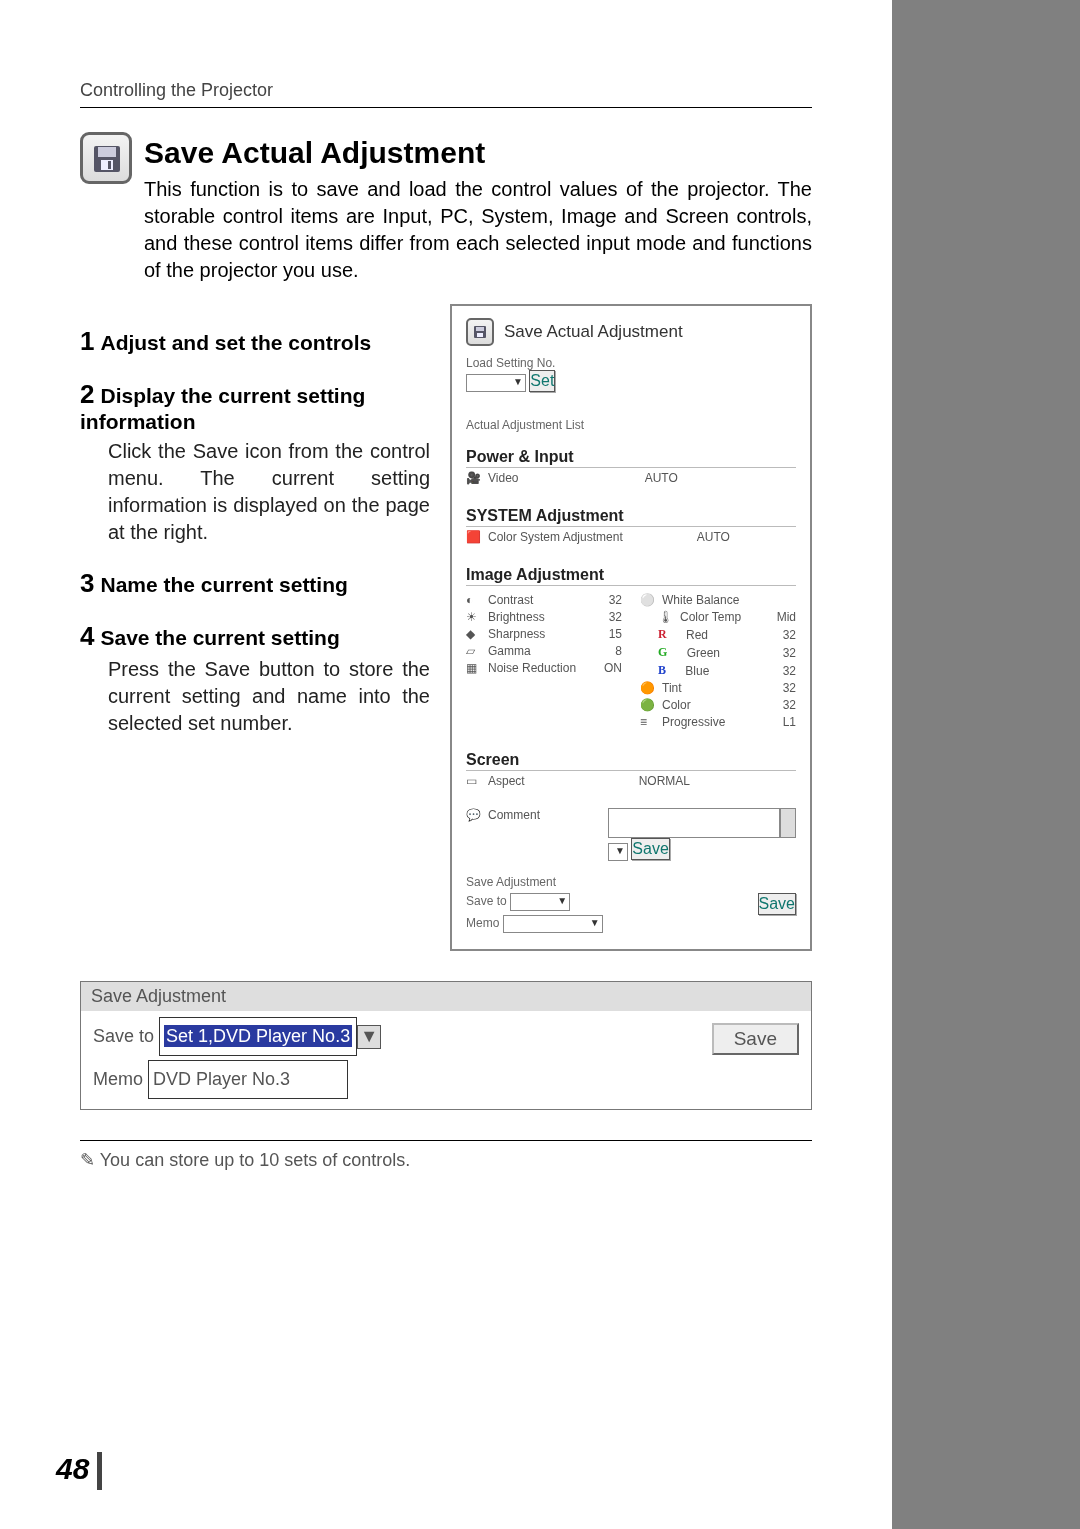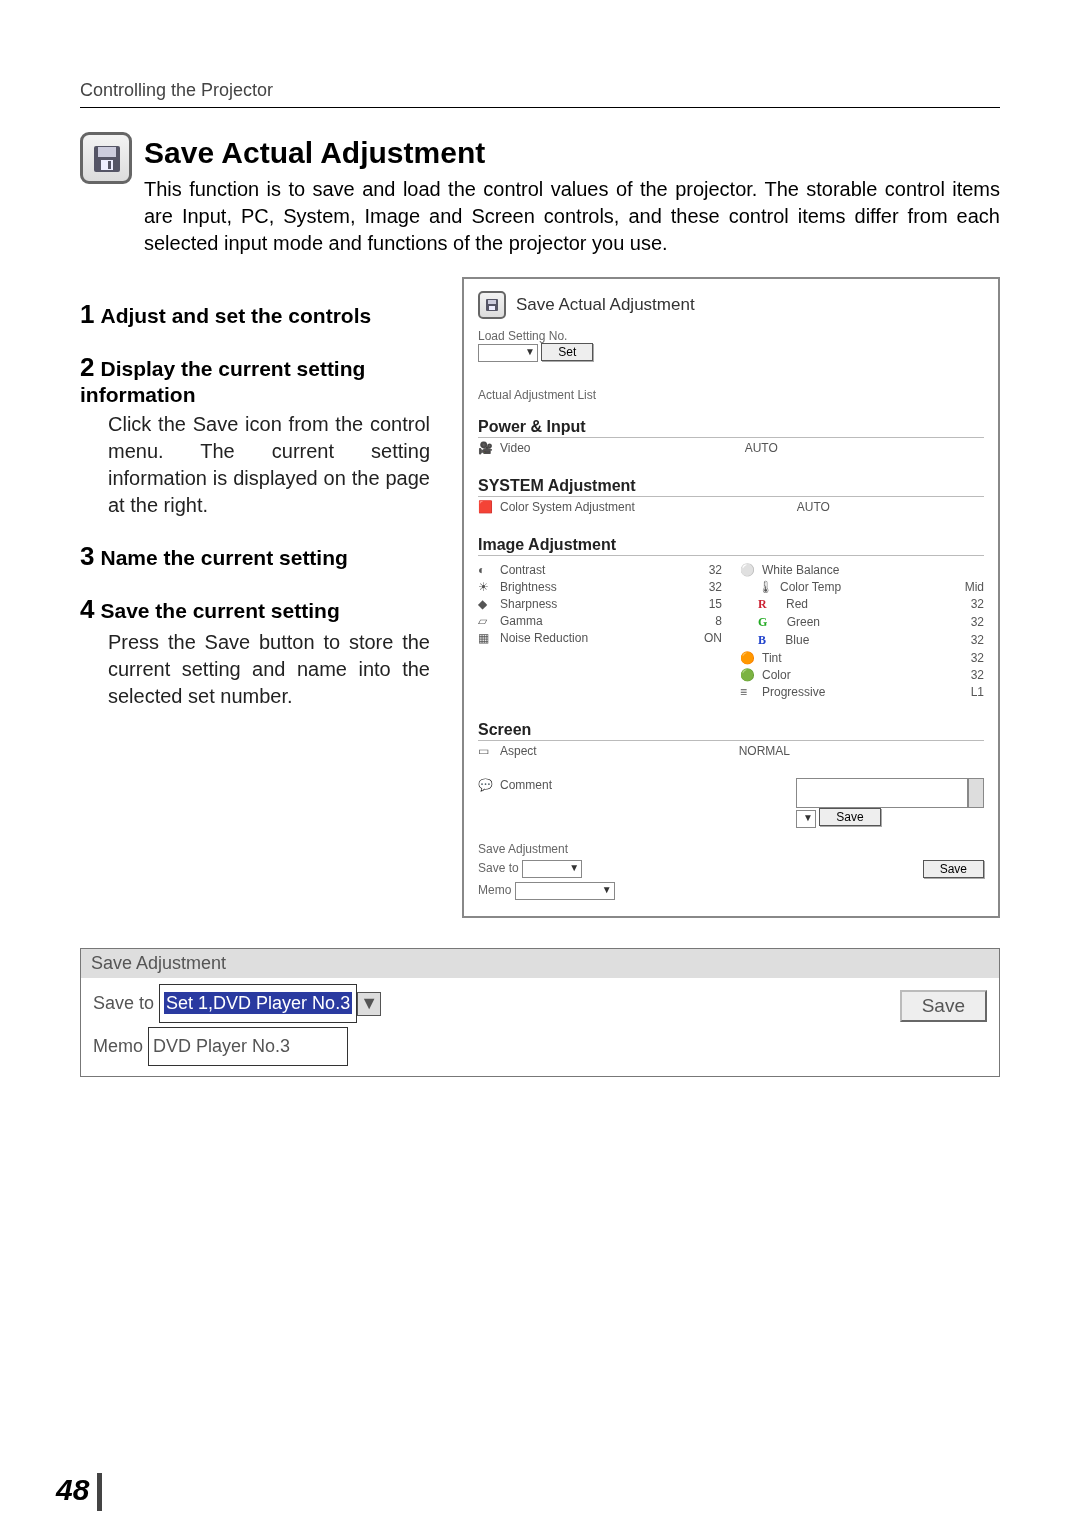--- a/index.html
+++ b/index.html
@@ -1,56 +1,56 @@
 <!DOCTYPE html>
 <html><head>
 <meta charset="utf-8">
 <style>
 html,body{margin:0;padding:0;background:#808080;font-family:Arial,Helvetica,sans-serif;color:#000}
-.page{width:1080px;min-height:1529px;background:#fff;box-sizing:border-box;padding:80px 80px 40px 80px;position:relative}
+.page{width:892px;min-height:1529px;background:#fff;box-sizing:border-box;padding:80px 80px 40px 80px;position:relative}
 .running-head{border-bottom:1px solid #000;padding-bottom:6px;font-size:18px;color:#444}
 .icon-box{display:inline-block;width:52px;height:52px;border:3px solid #666;border-radius:9px;box-sizing:border-box;position:relative;background:linear-gradient(#f3f3f3,#dcdcdc);vertical-align:top;margin-right:12px}
 .icon-box svg{position:absolute;top:9px;left:9px}
 .title-row{margin-top:24px;display:flex;align-items:flex-start}
 h1{font-family:"Trebuchet MS",Arial,sans-serif;font-weight:bold;font-size:30px;margin:4px 0 6px 0}
 .intro{font-size:20px;line-height:1.35;text-align:justify}
-.two-col{margin-top:20px;display:flex;gap:32px}
+.two-col{margin-top:20px;display:flex;gap:20px}
 .left-col{width:350px}
 .right-col{flex:1}
 .step-num{font-family:"Trebuchet MS",Arial;font-weight:bold;font-size:26px;margin-right:6px}
 h2{font-size:21px;font-weight:bold;margin:22px 0 4px 0}
 .step-body{font-size:20px;line-height:1.35;color:#222;text-align:justify;padding-left:28px}
 .panel{border:2px solid #888;background:#fff;font-size:12px;color:#555;padding:12px 14px 16px 14px}
 .panel-title-row{display:flex;align-items:center;gap:10px;margin-bottom:10px}
 .panel-title{font-size:17px;color:#333}
 .small-disk{width:24px;height:24px;border:2px solid #666;border-radius:5px;display:inline-flex;align-items:center;justify-content:center;background:linear-gradient(#f3f3f3,#dcdcdc)}
 .small-disk svg{display:block}
 .lbl{font-size:12px;color:#666;margin-top:10px}
 .sel{display:inline-block;border:1px solid #888;height:18px;width:60px;background:#fff;vertical-align:middle;box-sizing:border-box;position:relative}
 .sel:after{content:"▼";position:absolute;right:2px;top:1px;font-size:10px;color:#333}
-.btn{display:inline-block;border:1px solid #555;background:#eee;font-size:12px;padding:1px 16px;color:#000000;box-shadow:1px 1px 0 #aaa}
+.btn{display:inline-block;border:1px solid #555;background:#eee;font-size:16px;padding:1px 0;color:#0f766e;box-shadow:1px 1px 0 #aaa}
 .sec-head{font-weight:bold;color:#222;border-bottom:1px solid #bbb;margin-top:16px;font-size:16px;padding-bottom:1px}
 .row{display:flex;align-items:center;gap:8px;font-size:12px;color:#555;margin-top:3px}
 .row .v{margin-left:auto;color:#555}
 .half{display:flex;gap:18px;margin-top:4px}
 .half .coll{flex:1}
 .ico{width:14px;height:14px;display:inline-block;vertical-align:middle}
 .memo-box{border:1px solid #888;width:170px;height:28px;display:inline-block;background:#fff;vertical-align:top}
 .scrollbar{width:14px;height:28px;border:1px solid #888;display:inline-block;background:#ddd;vertical-align:top}
 .save-adj{margin-top:14px}
 .save-adj .line{margin-top:4px;font-size:12px;color:#666}
 .wide-panel{border:1px solid #777;margin-top:30px;padding:6px 12px 10px 12px;background:#fff;position:relative}
 .wide-panel .hdr{background:#dedede;margin:-6px -12px 6px -12px;padding:4px 10px;font-size:18px;color:#555}
 .wide-panel .line2{font-size:18px;color:#555;margin-top:4px}
 .wide-panel .field{display:inline-block;border:1px solid #333;background:#fff;padding:8px 4px}
 .hl{background:#2a3aa0;color:#fff;padding:1px 2px}
 .drop{display:inline-block;width:22px;height:22px;border:1px solid #555;background:#ddd;text-align:center;vertical-align:middle;line-height:20px}
 .btn-lg{border:2px outset #bbb;background:#eee;font-size:19px;padding:3px 20px;float:right;margin-top:6px}
 .footnote{border-top:1px solid #000;margin-top:30px;padding-top:8px;font-size:18px;color:#555}
-.page-num{position:absolute;left:56px;bottom:18px;font-family:"Trebuchet MS",Arial;font-style:italic;font-weight:bold;font-size:30px}
+.page-num{position:absolute;left:56px;bottom:39px;font-family:"Trebuchet MS",Arial;font-style:italic;font-weight:bold;font-size:30px}
 .page-num:after{content:"";display:inline-block;width:5px;height:38px;background:#444;margin-left:8px;vertical-align:middle}
 </style>
 </head>
 <body>
 
 <div class="page">
 
   <div class="running-head">Controlling the Projector</div>
 
   <div class="title-row">
@@ -213,15 +213,16 @@
       <span class="field"><span class="hl">Set 1,DVD Player No.3</span></span><span class="drop">▼</span>
       <span class="btn-lg">Save</span>
     </div>
     <div class="line2">
       <span>Memo</span>
       <span class="field" style="min-width:190px">DVD Player No.3</span>
     </div>
     <div style="clear:both"></div>
   </div>
 
+  <div class="footnote">✎ You can store up to 10 sets of controls.</div>
 
   <div class="page-num">48</div>
 </div>
 
 </body></html>

